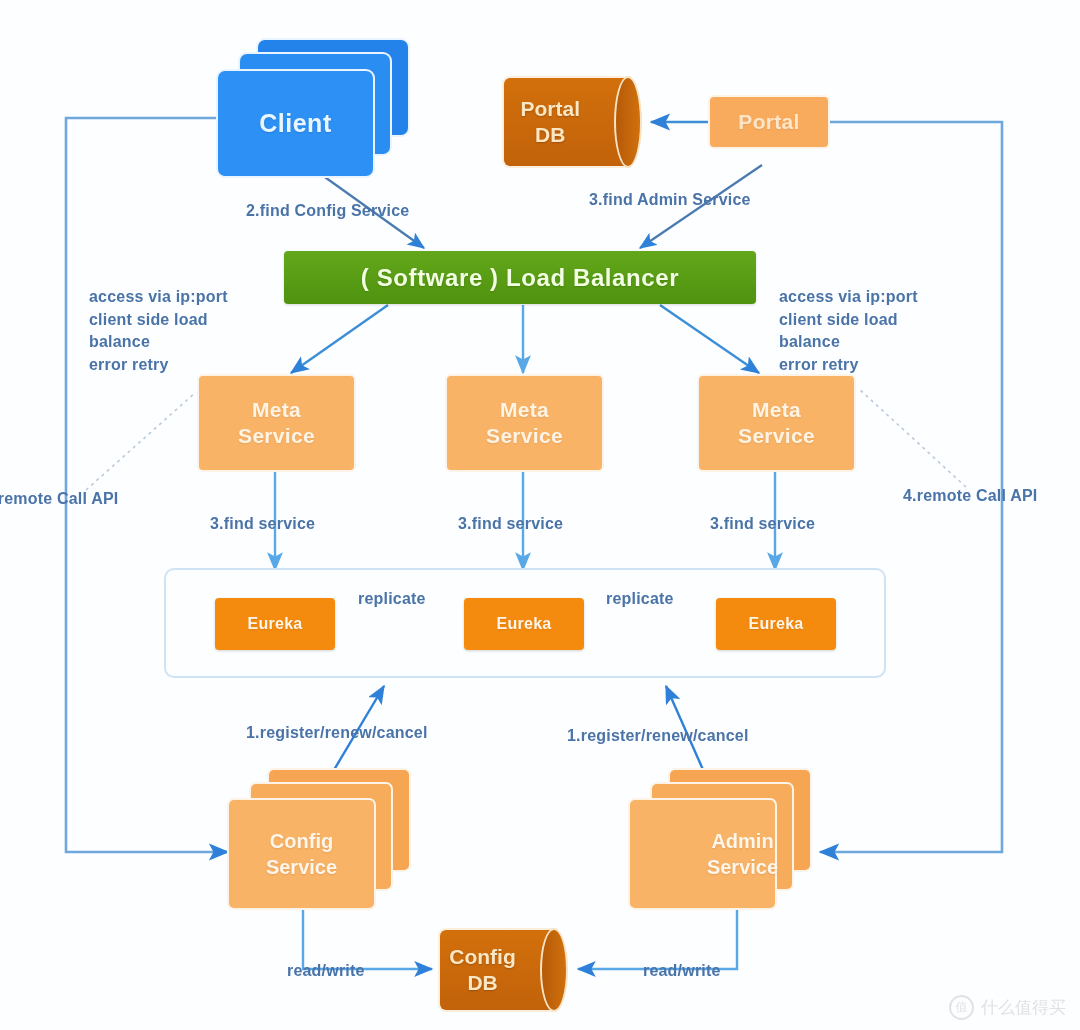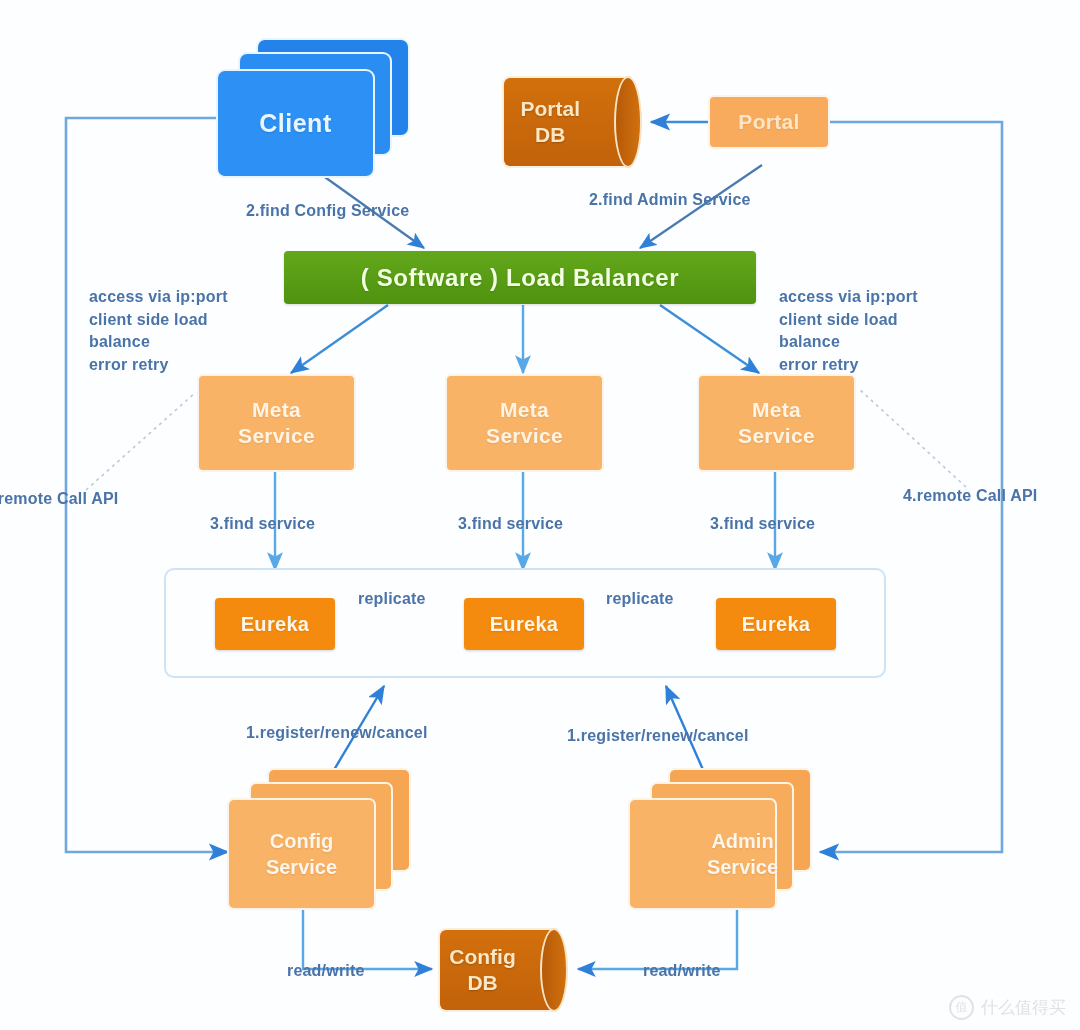--- a/index.html
+++ b/index.html
@@ -105,21 +105,21 @@
     border-radius: 4px;
     font-size: 21px;
     font-weight: bold;
     color: #fde6c8;
     box-shadow: 0 0 0 2px #fdf3e6;
     text-shadow: 0 1px 2px rgba(0,0,0,.08);
   }
   .eureka-box {
     background: #f58b0e;
     border-radius: 4px;
-    font-size: 20px;
+    font-size: 16px;
     font-weight: bold;
     color: #fff6e9;
     box-shadow: 0 1px 3px rgba(0,0,0,.18);
     text-shadow: 0 1px 2px rgba(0,0,0,.10);
   }
 
   
   .lb-box {
     background: linear-gradient(#63a81b, #4f920f);
     border-radius: 4px;
@@ -360,21 +360,21 @@
   <div class="cyl" style="left:440px; top:930px; width:115px; height:80px;">
     <div class="body"></div>
     <div class="cap"></div>
     <div class="cyl-text">
       <span class="ln">Config</span>
       <span class="ln">DB</span>
     </div>
   </div>
 
   <div class="anno" style="left:246px; top:200px;">2.find Config Service</div>
-  <div class="anno" style="left:589px; top:189px;">2.find Admin Service</div>
+  <div class="anno" style="left:589px; top:189px;">3.find Admin Service</div>
 
   <div class="anno" style="left:210px; top:513px;">3.find service</div>
   <div class="anno" style="left:458px; top:513px;">3.find service</div>
   <div class="anno" style="left:710px; top:513px;">3.find service</div>
 
   <div class="anno" style="left:358px; top:588px;">replicate</div>
   <div class="anno" style="left:606px; top:588px;">replicate</div>
 
   <div class="anno" style="left:246px; top:722px;">1.register/renew/cancel</div>
   <div class="anno" style="left:567px; top:725px;">1.register/renew/cancel</div>

